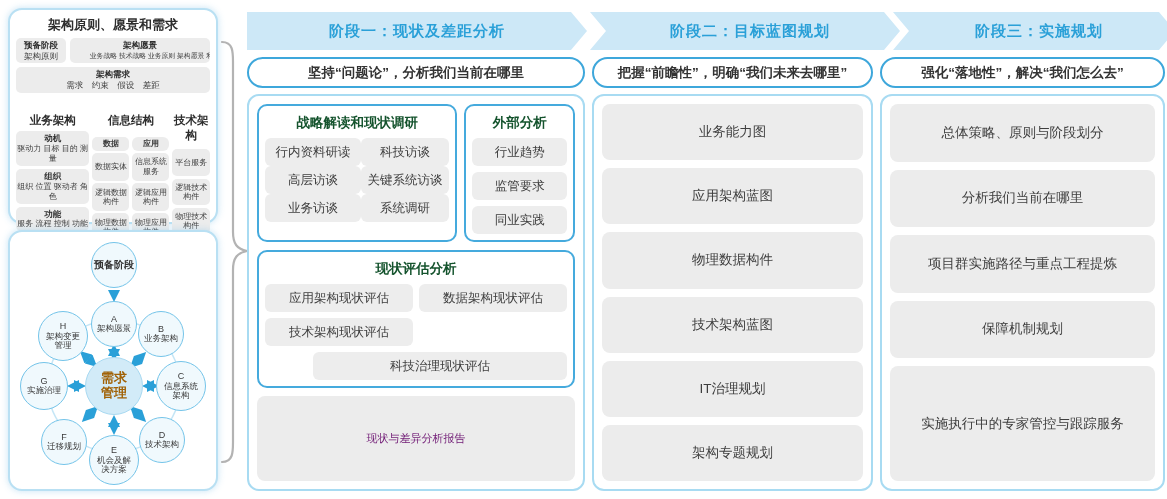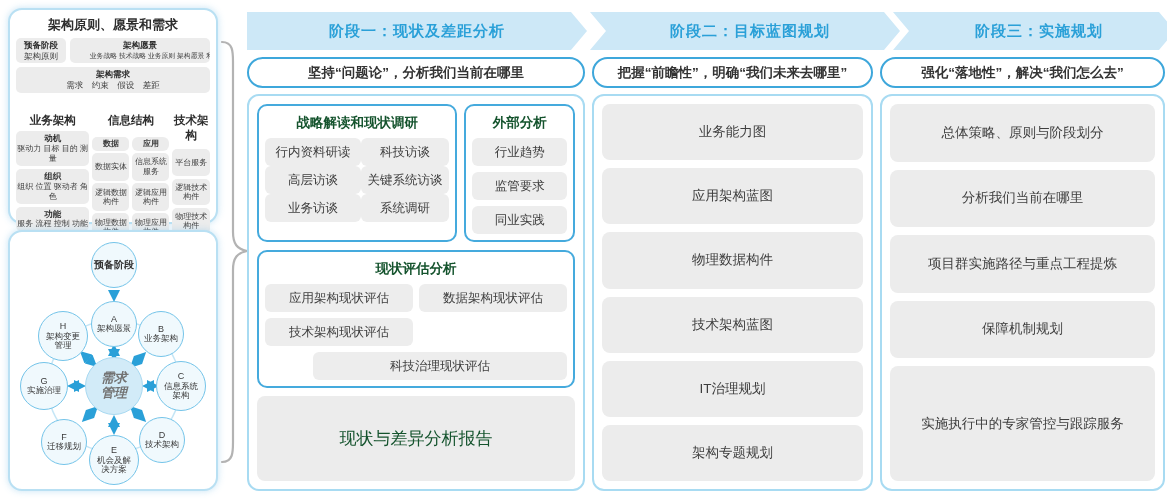--- a/index.html
+++ b/index.html
@@ -36,21 +36,21 @@
 
   
   .adm{position:absolute;inset:0;}
   .circle{position:absolute;border-radius:50%;background:#f0f9fd;border:1.5px solid #74c4e9;
           display:flex;align-items:center;justify-content:center;text-align:center;
           box-sizing:border-box;color:#3a3a3a;}
   .circle .inner{line-height:1.12;}
   .c-prep{font-weight:bold;font-size:10px;color:#333;}
   .c-node{font-size:8.5px;}
   .c-node .letter{font-size:9px;}
-  .c-center{background:#d2ebf8;border:1px solid #a8d9f1;font-size:13px;font-weight:bold;color:#737373;font-style:italic;}
+  .c-center{background:#d2ebf8;border:1px solid #a8d9f1;font-size:13px;font-weight:bold;color:#a16207;}
 
   
   .brace{position:absolute;left:216px;top:36px;}
 
   
   .band{position:absolute;top:12px;height:38px;background:#cde8f7;color:#2aa0d8;
         font-weight:bold;font-size:15px;display:flex;align-items:center;justify-content:center;letter-spacing:1px;}
   .band-first{clip-path:polygon(0 0,calc(100% - 16px) 0,100% 50%,calc(100% - 16px) 100%,0 100%);}
   .band-mid{clip-path:polygon(0 0,calc(100% - 16px) 0,100% 50%,calc(100% - 16px) 100%,0 100%,16px 50%);}
 
@@ -65,21 +65,21 @@
   .grid2{display:grid;grid-template-columns:1.08fr 1fr;}
   .grid2b{display:grid;grid-template-columns:1fr 1fr;gap:6px;}
   .item{background:#ededed;border-radius:6px;display:flex;align-items:center;justify-content:center;
         font-size:12.5px;color:#3e3e3e;height:28px;}
   .span2{grid-column:1 / span 2;margin-left:48px;}
   .vlist{display:flex;flex-direction:column;gap:6px;}
   .toprow{display:flex;gap:7px;}
   .g-strategy{flex:1.95;}
   .g-external{flex:1;}
   .report{background:#ececec;border-radius:8px;flex:1;display:flex;align-items:center;justify-content:center;
-          font-size:17px;color:#14532d;}
+          font-size:11px;color:#701a75;}
   .big-item{background:#ececec;border-radius:8px;display:flex;align-items:center;justify-content:center;
             font-size:13.5px;color:#3e3e3e;flex:1;text-align:center;}
   .big-item.tall{flex:2;}
 </style>
 </head>
 <body>
 
 <div class="stage">
 
   <div class="lpanel lp1">

